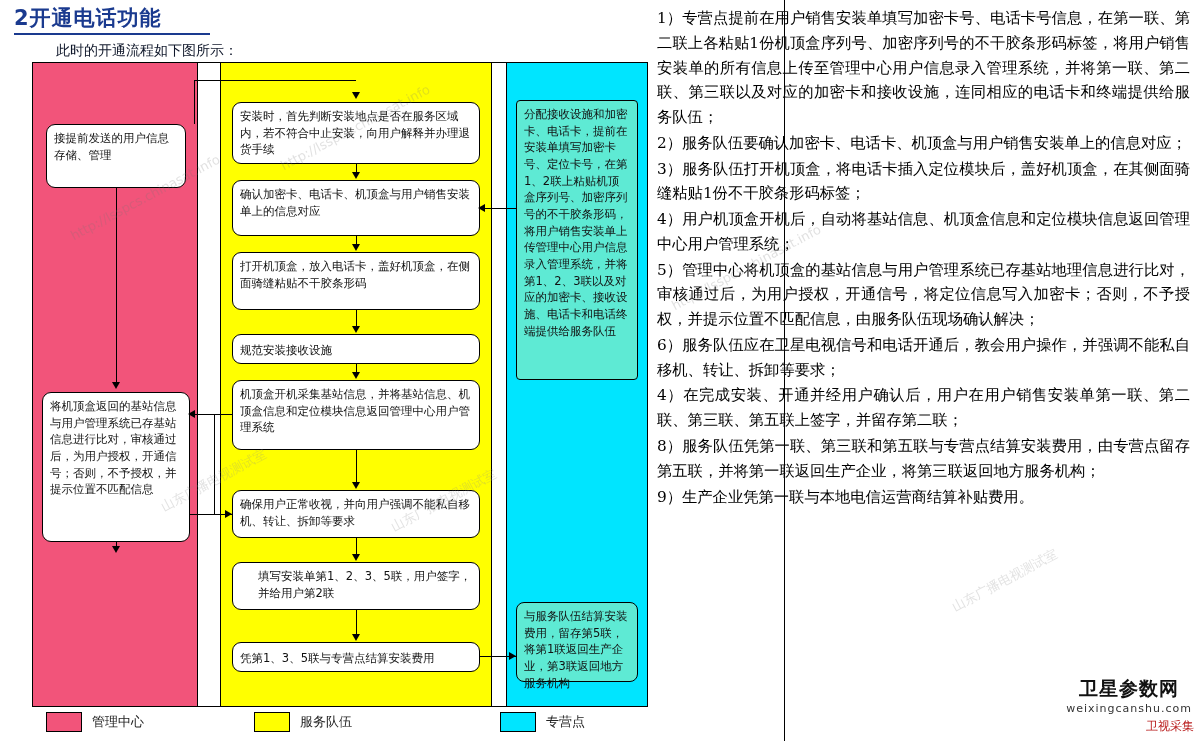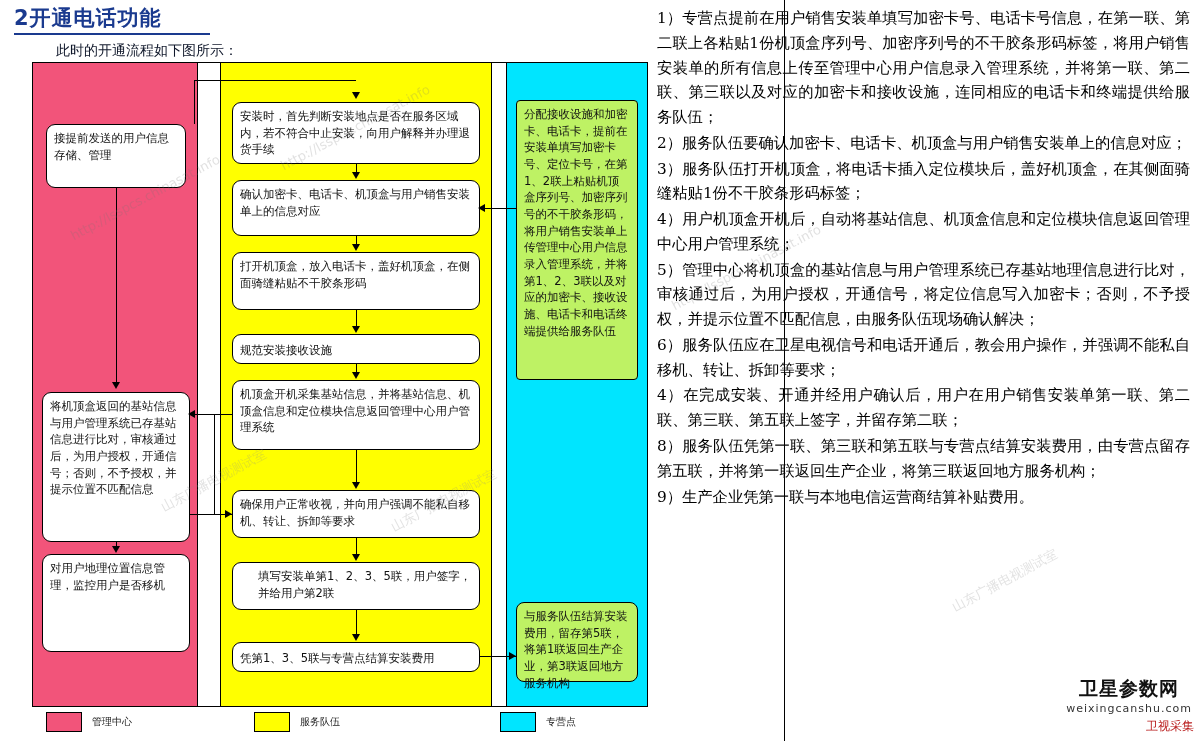--- a/index.html
+++ b/index.html
@@ -48,21 +48,21 @@
   }
 
   .node{
     position:absolute;box-sizing:border-box;
     border:1px solid #000;background:#ffffff;
     font-size:11.5px;line-height:1.45;
     padding:5px 7px;color:#111;
     border-radius:2px;
   }
   .node.rounded{border-radius:9px;}
-  .node.dealer-note{background:#bef264;border:1px solid #000;}
+  .node.dealer-note{background:#5eead4;border:1px solid #000;}
 
   
   .ln{position:absolute;background:#000;}
   .vl{width:1px;}
   .hl{height:1px;}
   .arrow-down{
     position:absolute;width:0;height:0;
     border-left:4px solid transparent;border-right:4px solid transparent;
     border-top:7px solid #000;
   }
@@ -74,21 +74,21 @@
   .arrow-right{
     position:absolute;width:0;height:0;
     border-top:4px solid transparent;border-bottom:4px solid transparent;
     border-left:7px solid #000;
   }
 
   
   .legend{position:absolute;left:24px;top:712px;width:616px;height:24px;}
   .legend-item{position:absolute;top:0;display:flex;align-items:center;}
   .swatch{width:34px;height:18px;border:1px solid #000;margin-right:10px;}
-  .legend-label{font-size:10px;color:#222;}
+  .legend-label{font-size:13px;color:#222;}
 
   
   .right-col{
     position:absolute;left:649px;top:0;width:551px;height:741px;
     padding:6px 10px 4px 8px;box-sizing:border-box;
   }
   .para{
     font-family:"DejaVu Serif","Liberation Serif",serif;
     font-size:15.3px;line-height:1.62;color:#000;
     text-align:justify;margin:0 0 1px 0;
@@ -128,21 +128,20 @@
 
       <div class="lane lane-mgmt"></div>
       <div class="lane lane-team"></div>
       <div class="lane lane-dealer"></div>
       <div class="frame"></div>
 
       <div class="node rounded" style="left:18px;top:62px;width:140px;height:64px;">接提前发送的用户信息存储、管理</div>
 
       <div class="node rounded" style="left:14px;top:330px;width:148px;height:150px;">将机顶盒返回的基站信息与用户管理系统已存基站信息进行比对，审核通过后，为用户授权，开通信号；否则，不予授权，并提示位置不匹配信息</div>
 
-      <div class="node rounded" style="left:14px;top:492px;width:148px;height:98px;">对用户地理位置信息管理，监控用户是否移机</div>
 
       <div class="node rounded" style="left:204px;top:40px;width:248px;height:62px;">安装时，首先判断安装地点是否在服务区域内，若不符合中止安装，向用户解释并办理退货手续</div>
 
       <div class="node rounded" style="left:204px;top:118px;width:248px;height:56px;">确认加密卡、电话卡、机顶盒与用户销售安装单上的信息对应</div>
 
       <div class="node rounded" style="left:204px;top:190px;width:248px;height:58px;">打开机顶盒，放入电话卡，盖好机顶盒，在侧面骑缝粘贴不干胶条形码</div>
 
       <div class="node rounded" style="left:204px;top:272px;width:248px;height:30px;padding-top:7px;">规范安装接收设施</div>
 
       <div class="node rounded" style="left:204px;top:318px;width:248px;height:70px;">机顶盒开机采集基站信息，并将基站信息、机顶盒信息和定位模块信息返回管理中心用户管理系统</div>

